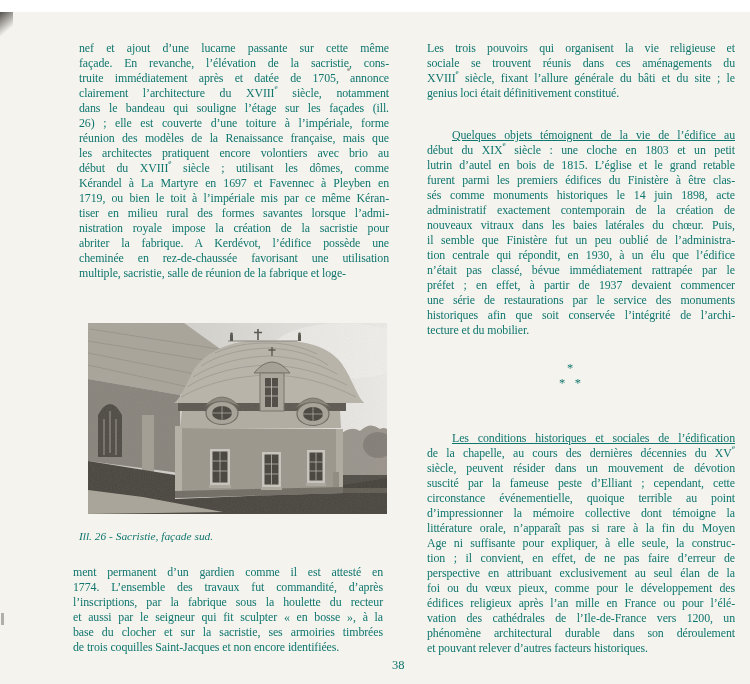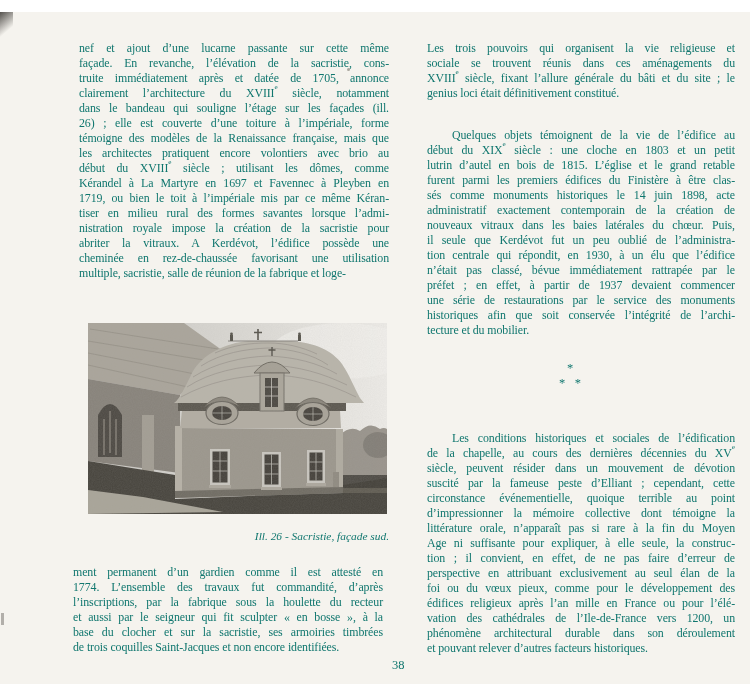--- a/index.html
+++ b/index.html
@@ -9,35 +9,35 @@
     font-family:"Liberation Serif","DejaVu Serif",serif;
     color:#0f766e;
     margin-top:12px;
   }
   .block{
     position:absolute;
     font-size:11.9px; line-height:15px; letter-spacing:-0.1px;
   }
   .tline{ text-align:justify; text-align-last:justify; }
   .tline.tlast{ text-align-last:auto; }
-  .indent .tline:first-child{ text-indent:25px; }
+  .indent .tline:first-child{ text-indent:25px;text-decoration:underline; }
   sup{ font-size:0.6em; line-height:0; position:relative; top:-0.45em; letter-spacing:0; }
 
   #lp1{ left:79px; top:29px;  width:310px; }
   #lp2{ left:73px; top:553px; width:310px; }
   #rp1{ left:427px; top:29px;  width:308px; }
   #rp2{ left:427px; top:116px; width:308px; }
   #rp3{ left:427px; top:419px; width:308px; }
 
   #figure{ position:absolute; left:88px; top:311px; width:299px; height:191px; margin:0; }
   #figure svg{ display:block; }
   #caption{
     position:absolute; left:79px; top:517px; width:310px;
     font-style:italic; font-size:11.4px; line-height:14px;
-    text-align:right; letter-spacing:0;
+    text-align:left; letter-spacing:0;
   }
   #asterism{
     position:absolute; left:541px; top:349px; width:58px;
     font-size:12.5px; line-height:15px; text-align:center;
   }
   #asterism .ast-line{ white-space:pre; }
   #page-number{
     position:absolute; left:392px; top:646px; width:34px;
     font-size:12.5px; 
   }
@@ -65,28 +65,28 @@
 
 <div class="page">
 
   <div id="lp1" class="block">
       <div class="tline">nef et ajout d’une lucarne passante sur cette même</div>
       <div class="tline">façade. En revanche, l’élévation de la sacristie, cons-</div>
       <div class="tline">truite immédiatement après et datée de 1705, annonce</div>
       <div class="tline">clairement l’architecture du XVIII<sup>e</sup> siècle, notamment</div>
       <div class="tline">dans le bandeau qui souligne l’étage sur les façades (ill.</div>
       <div class="tline">26) ; elle est couverte d’une toiture à l’impériale, forme</div>
-      <div class="tline">témoigne des modèles de la Renaissance française, mais que</div>
+      <div class="tline">réunion des modèles de la Renaissance française, mais que</div>
       <div class="tline">les architectes pratiquent encore volontiers avec brio au</div>
       <div class="tline">début du XVIII<sup>e</sup> siècle ; utilisant les dômes, comme</div>
       <div class="tline">Kérandel à La Martyre en 1697 et Favennec à Pleyben en</div>
       <div class="tline">1719, ou bien le toit à l’impériale mis par ce même Kéran-</div>
       <div class="tline">tiser en milieu rural des formes savantes lorsque l’admi-</div>
       <div class="tline">nistration royale impose la création de la sacristie pour</div>
-      <div class="tline">abriter la vitraux. A Kerdévot, l’édifice possède une</div>
+      <div class="tline">abriter la fabrique. A Kerdévot, l’édifice possède une</div>
       <div class="tline">cheminée en rez-de-chaussée favorisant une utilisation</div>
       <div class="tline tlast">multiple, sacristie, salle de réunion de la fabrique et loge-</div>
     </div>
 
   <figure id="figure">
     <svg viewBox="0 0 299 191" width="299" height="191" preserveAspectRatio="none" role="img">
       <defs>
         <linearGradient id="sky" x1="0" y1="0" x2="1" y2="0">
           <stop offset="0" stop-color="#c9c7c2"></stop>
           <stop offset="0.55" stop-color="#dcdad5"></stop>
@@ -206,21 +206,21 @@
       <div class="tline tlast">genius loci était définitivement constitué.</div>
     </div>
   <div id="rp2" class="block indent">
       <div class="tline">Quelques objets témoignent de la vie de l’édifice au</div>
       <div class="tline">début du XIX<sup>e</sup> siècle : une cloche en 1803 et un petit</div>
       <div class="tline">lutrin d’autel en bois de 1815. L’église et le grand retable</div>
       <div class="tline">furent parmi les premiers édifices du Finistère à être clas-</div>
       <div class="tline">sés comme monuments historiques le 14 juin 1898, acte</div>
       <div class="tline">administratif exactement contemporain de la création de</div>
       <div class="tline">nouveaux vitraux dans les baies latérales du chœur. Puis,</div>
-      <div class="tline">il seule que Kerdévot fut un peu oublié de l’administra-</div>
+      <div class="tline">il semble que Finistère fut un peu oublié de l’administra-</div>
       <div class="tline">tion centrale qui répondit, en 1930, à un élu que l’édifice</div>
       <div class="tline">n’était pas classé, bévue immédiatement rattrapée par le</div>
       <div class="tline">préfet ; en effet, à partir de 1937 devaient commencer</div>
       <div class="tline">une série de restaurations par le service des monuments</div>
       <div class="tline">historiques afin que soit conservée l’intégrité de l’archi-</div>
       <div class="tline tlast">tecture et du mobilier.</div>
     </div>
 
   <div id="asterism">
     <div class="ast-line">*</div>

